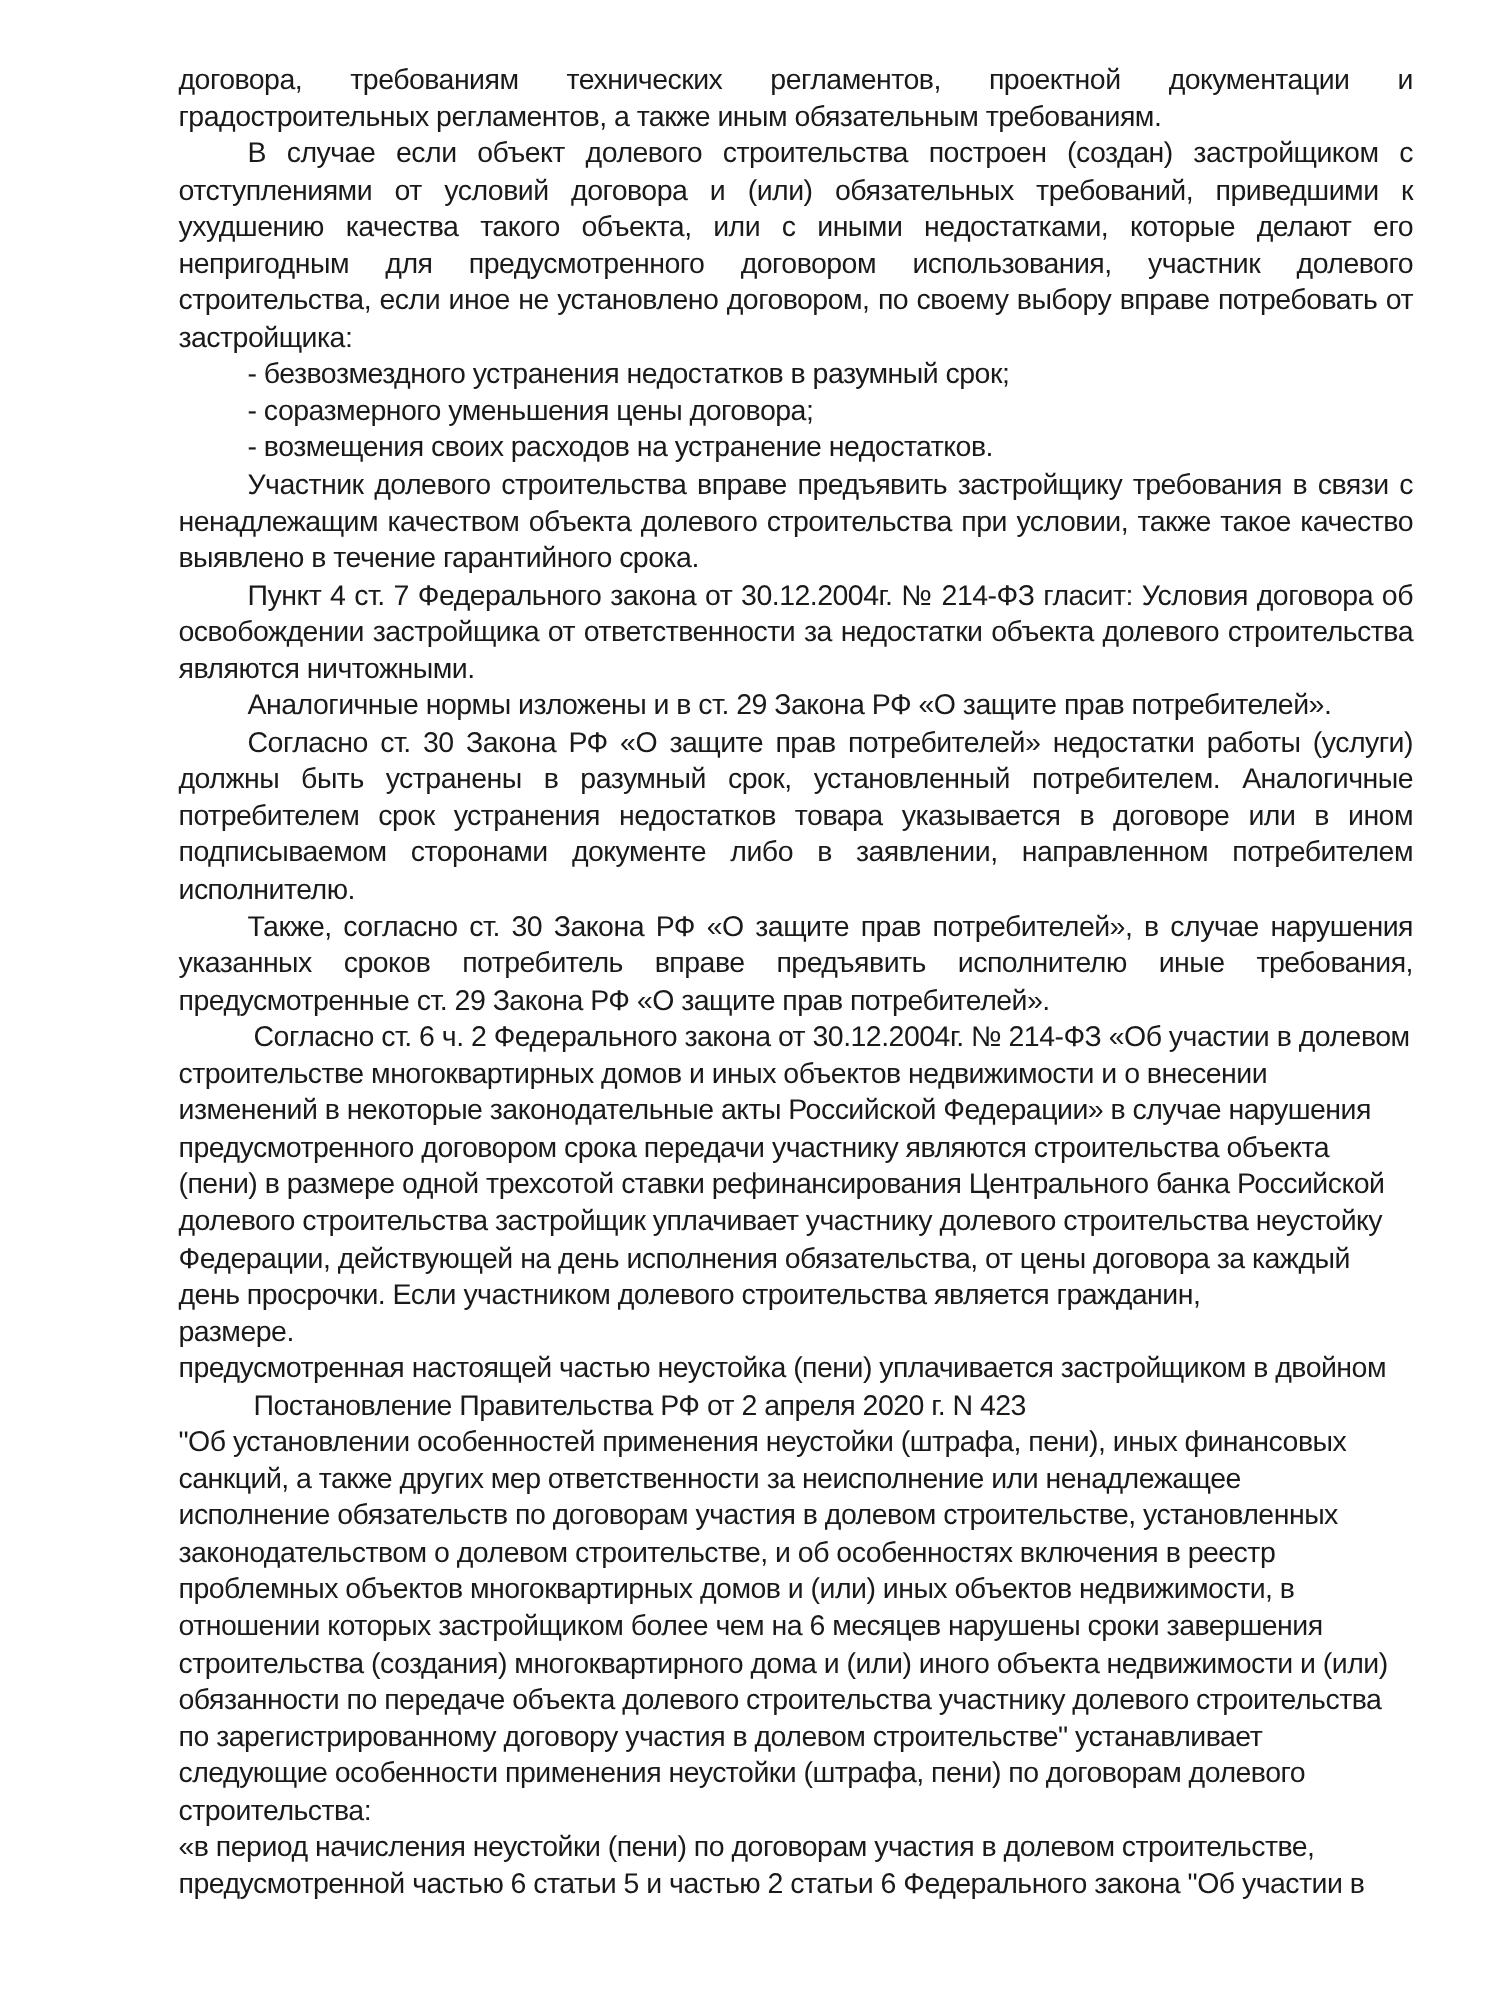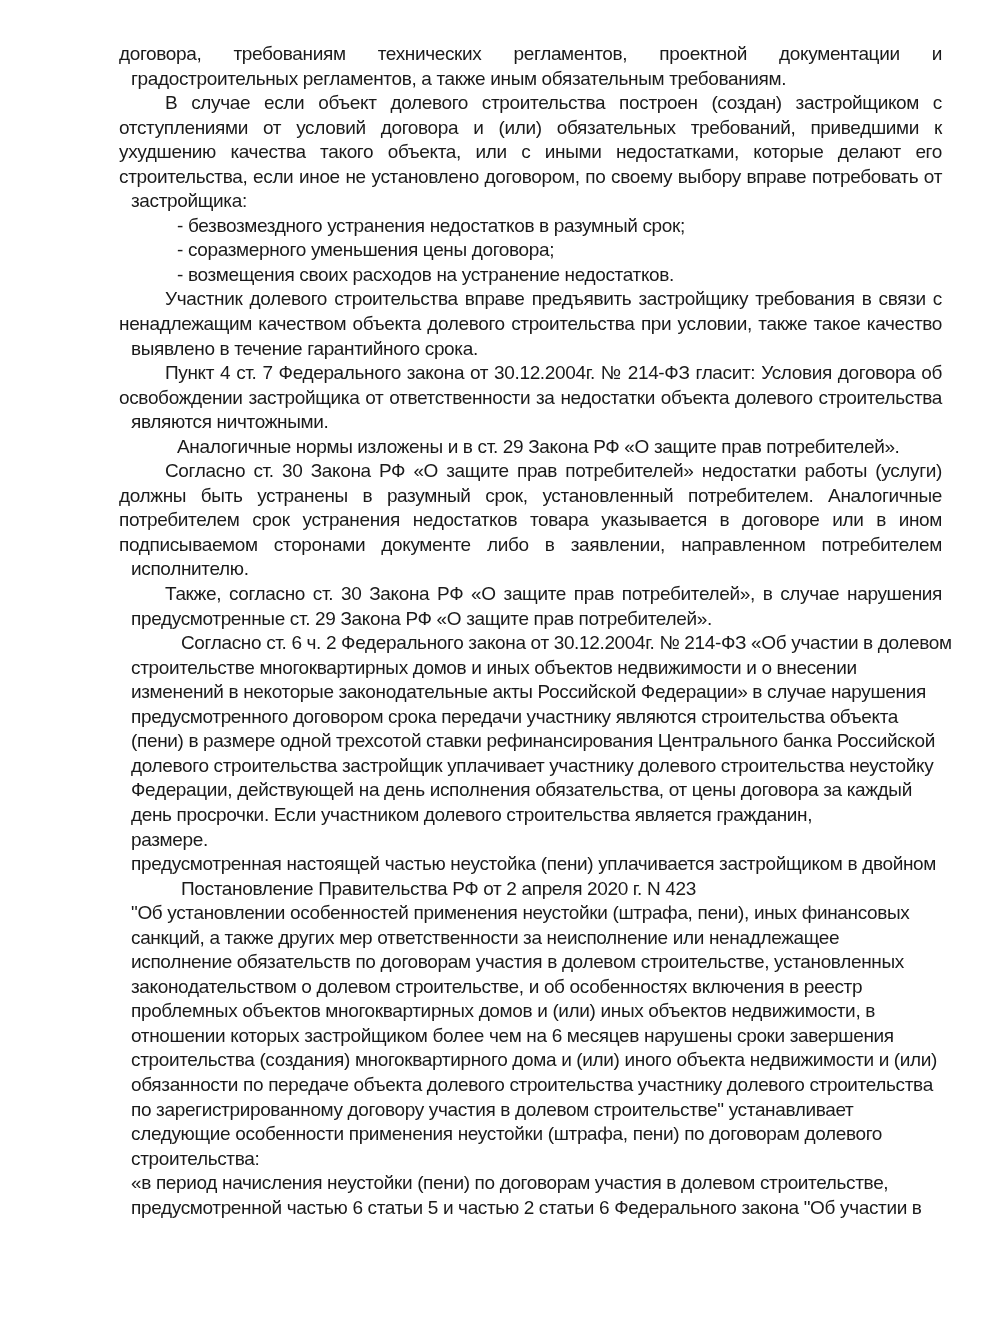--- a/index.html
+++ b/index.html
@@ -26,21 +26,20 @@
   }
   .p {
     margin: 0;
   }
   .indent {
     text-indent: 46px;
   }
   .ln {
     display: block;
     white-space: nowrap;
-    margin-left: 12px;
   }
   .jl {
     display: block;
     text-align: justify;
     text-align-last: justify;
   }
 </style>
 </head>
 <body>
 
@@ -48,20 +47,21 @@
 
   <div class="p">
     <span class="jl">договора, требованиям технических регламентов, проектной документации и</span>
     <span class="ln">градостроительных регламентов, а также иным обязательным требованиям.</span>
   </div>
 
   <div class="p">
     <span class="jl indent" style="padding-left:46px;text-indent:0">В случае если объект долевого строительства построен (создан) застройщиком с</span>
     <span class="jl">отступлениями от условий договора и (или) обязательных требований, приведшими к</span>
     <span class="jl">ухудшению качества такого объекта, или с иными недостатками, которые делают его</span>
+    <span class="jl">непригодным для предусмотренного договором использования, участник долевого</span>
     <span class="jl">строительства, если иное не установлено договором, по своему выбору вправе потребовать от</span>
     <span class="ln">застройщика:</span>
   </div>
 
   <div class="p">
     <span class="ln" style="padding-left:46px">-  безвозмездного устранения недостатков в разумный срок;</span>
     <span class="ln" style="padding-left:46px">- соразмерного уменьшения цены договора;</span>
     <span class="ln" style="padding-left:46px">- возмещения своих расходов на устранение недостатков.</span>
   </div>
 
@@ -84,20 +84,21 @@
   <div class="p">
     <span class="jl" style="padding-left:46px">Согласно ст. 30 Закона РФ «О защите прав потребителей» недостатки работы (услуги)</span>
     <span class="jl">должны быть устранены в разумный срок, установленный потребителем. Аналогичные</span>
     <span class="jl">потребителем срок устранения недостатков товара указывается в договоре или в ином</span>
     <span class="jl">подписываемом сторонами документе либо в заявлении, направленном потребителем</span>
     <span class="ln">исполнителю.</span>
   </div>
 
   <div class="p">
     <span class="jl" style="padding-left:46px">Также, согласно ст. 30 Закона РФ «О защите прав потребителей», в случае нарушения</span>
+    <span class="jl">указанных сроков потребитель вправе предъявить исполнителю иные требования,</span>
     <span class="ln">предусмотренные ст. 29 Закона РФ «О защите прав потребителей».</span>
   </div>
 
   <div class="p">
     <span class="ln" style="padding-left:50px">Согласно ст. 6 ч. 2 Федерального закона от 30.12.2004г. № 214-ФЗ «Об участии в долевом</span>
     <span class="ln">строительстве многоквартирных домов и иных объектов недвижимости и о внесении</span>
     <span class="ln">изменений в некоторые законодательные акты Российской Федерации»  в случае нарушения</span>
     <span class="ln">предусмотренного договором срока передачи участнику являются строительства объекта</span>
     <span class="ln">(пени) в размере одной трехсотой ставки рефинансирования Центрального банка Российской</span>
     <span class="ln">долевого строительства застройщик уплачивает участнику долевого строительства неустойку</span>

